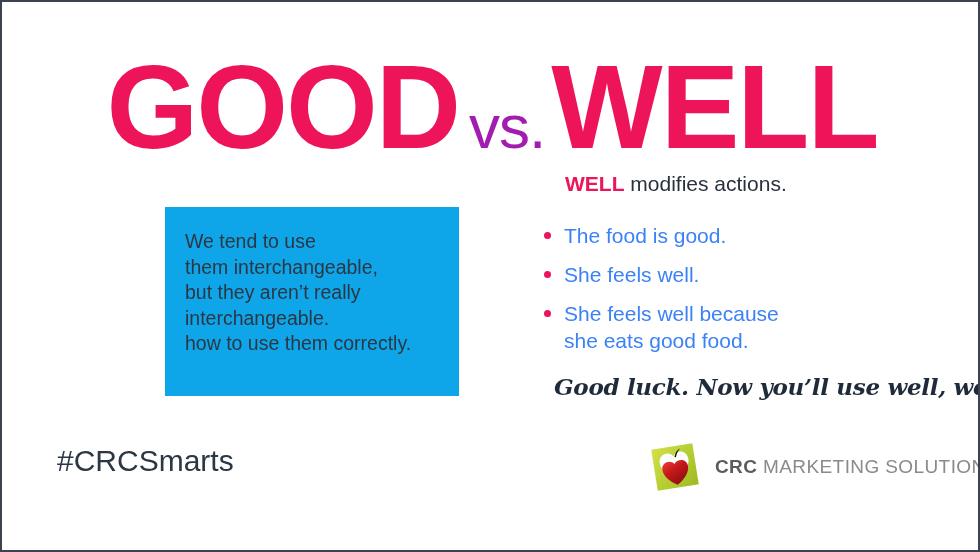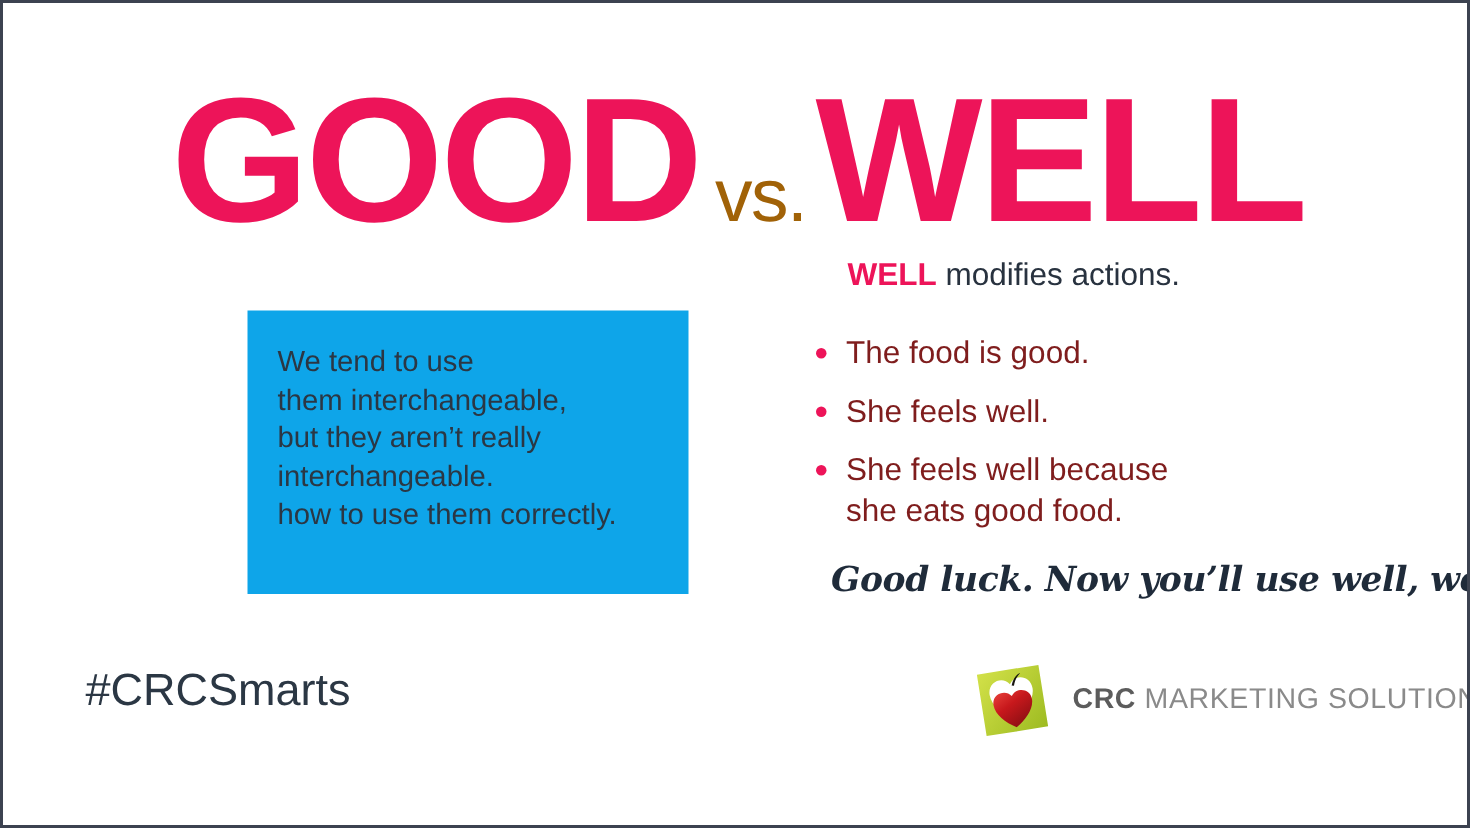--- a/index.html
+++ b/index.html
@@ -34,22 +34,22 @@
     font-family: "Liberation Sans", sans-serif;
     font-weight: bold;
     font-size: 118px;
     letter-spacing: -2px;
     color: #ED1459;
     vertical-align: baseline;
   }
   .headline .vs {
     font-family: "Liberation Sans", sans-serif;
     font-weight: normal;
-    font-size: 50px;
-    color: #a16207;
+    font-size: 62px;
+    color: #a21caf;
     vertical-align: baseline;
     padding: 0 6px 0 10px;
     letter-spacing: -1px;
   }
 
   
   .subline {
     position: absolute;
     font-size: 21px;
     color: #28323f;
@@ -86,21 +86,21 @@
     left: 540px;
     top: 220px;
     width: 400px;
   }
   .bullet {
     position: relative;
     padding-left: 22px;
     margin-bottom: 12px;
     font-size: 21px;
     line-height: 27px;
-    color: #7f1d1d;
+    color: #3b82f6;
   }
   .bullet .dot {
     position: absolute;
     left: 2px;
     top: 10px;
     width: 7px;
     height: 7px;
     border-radius: 50%;
     background: #ED1459;
   }

